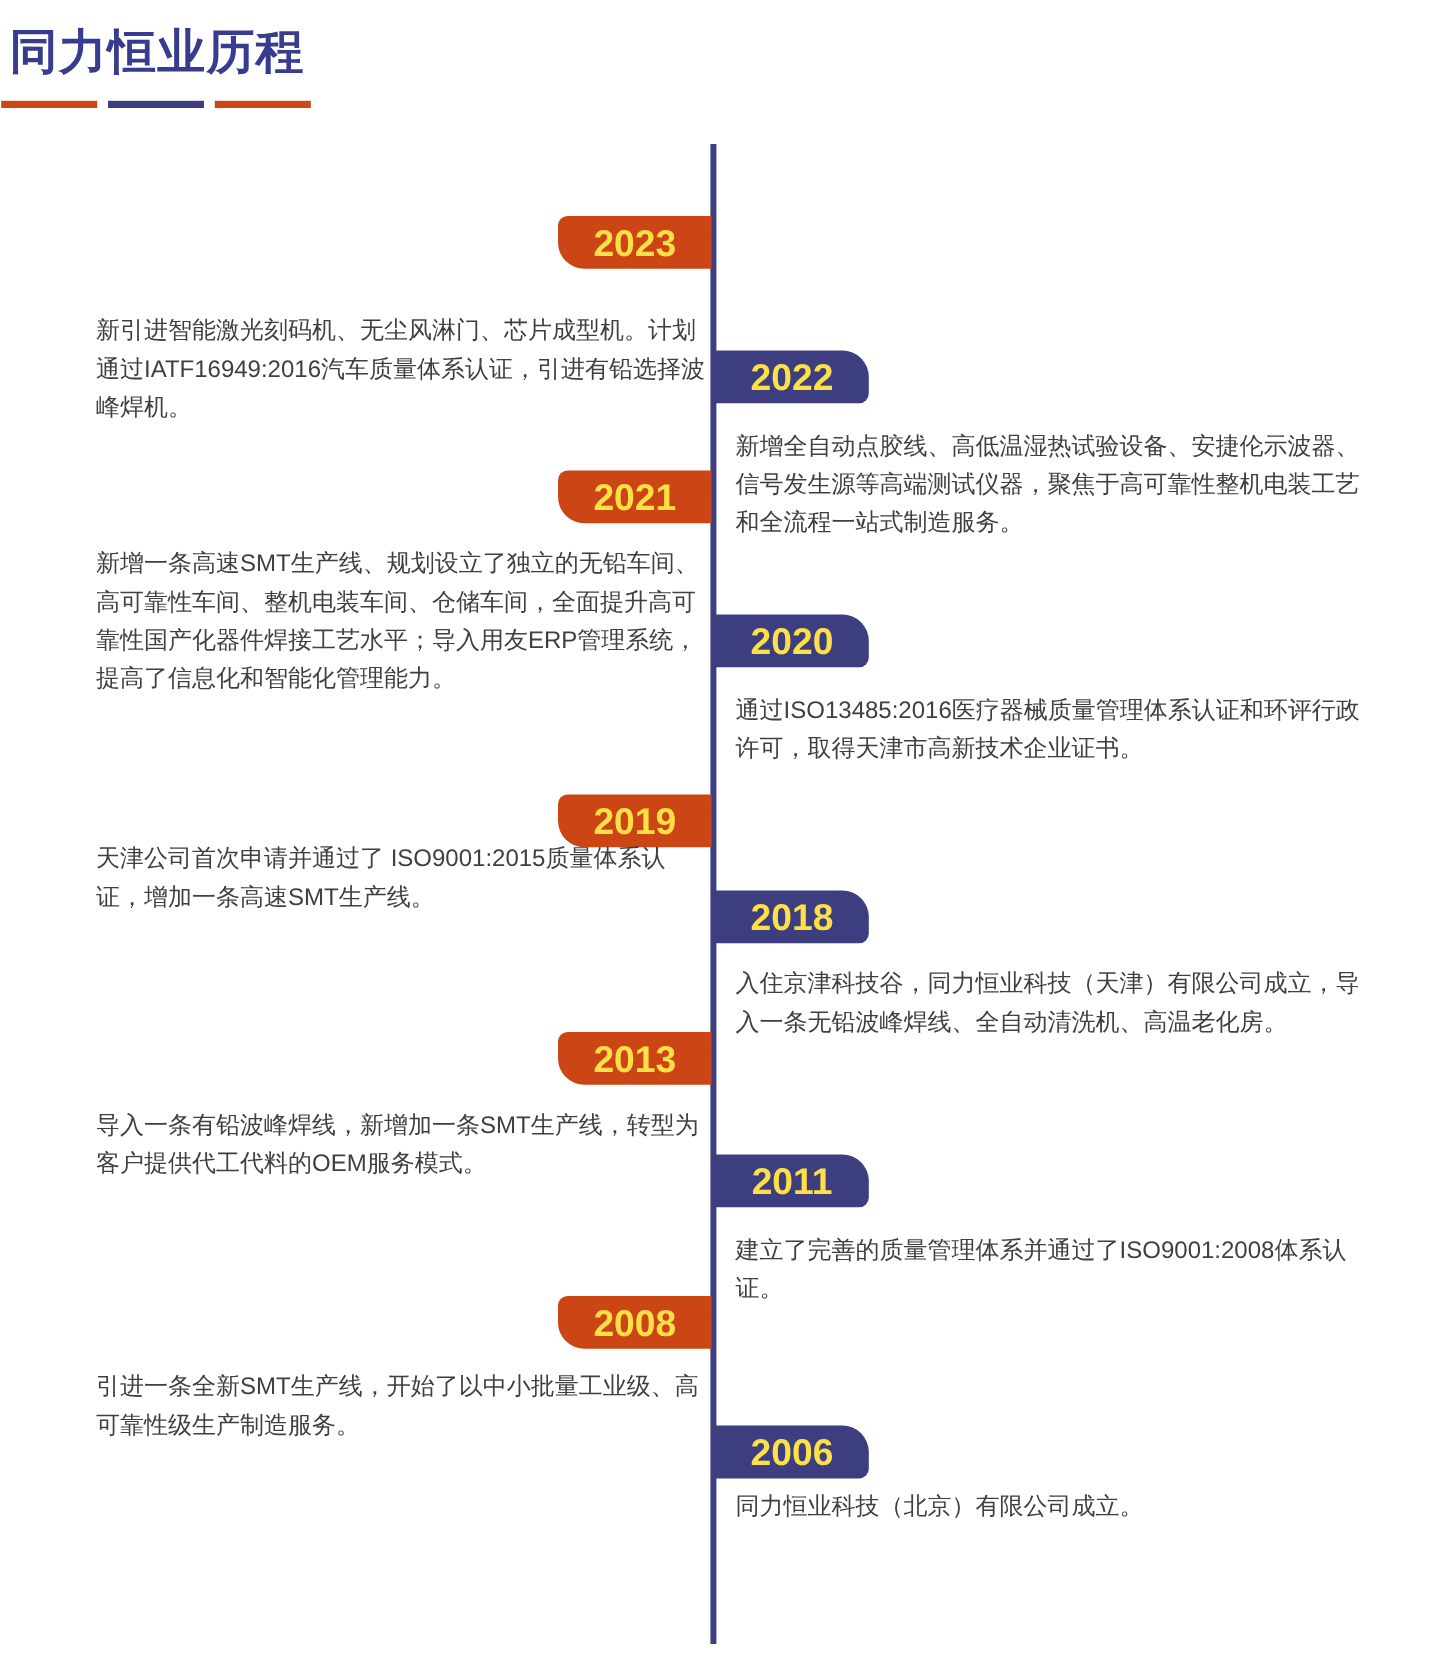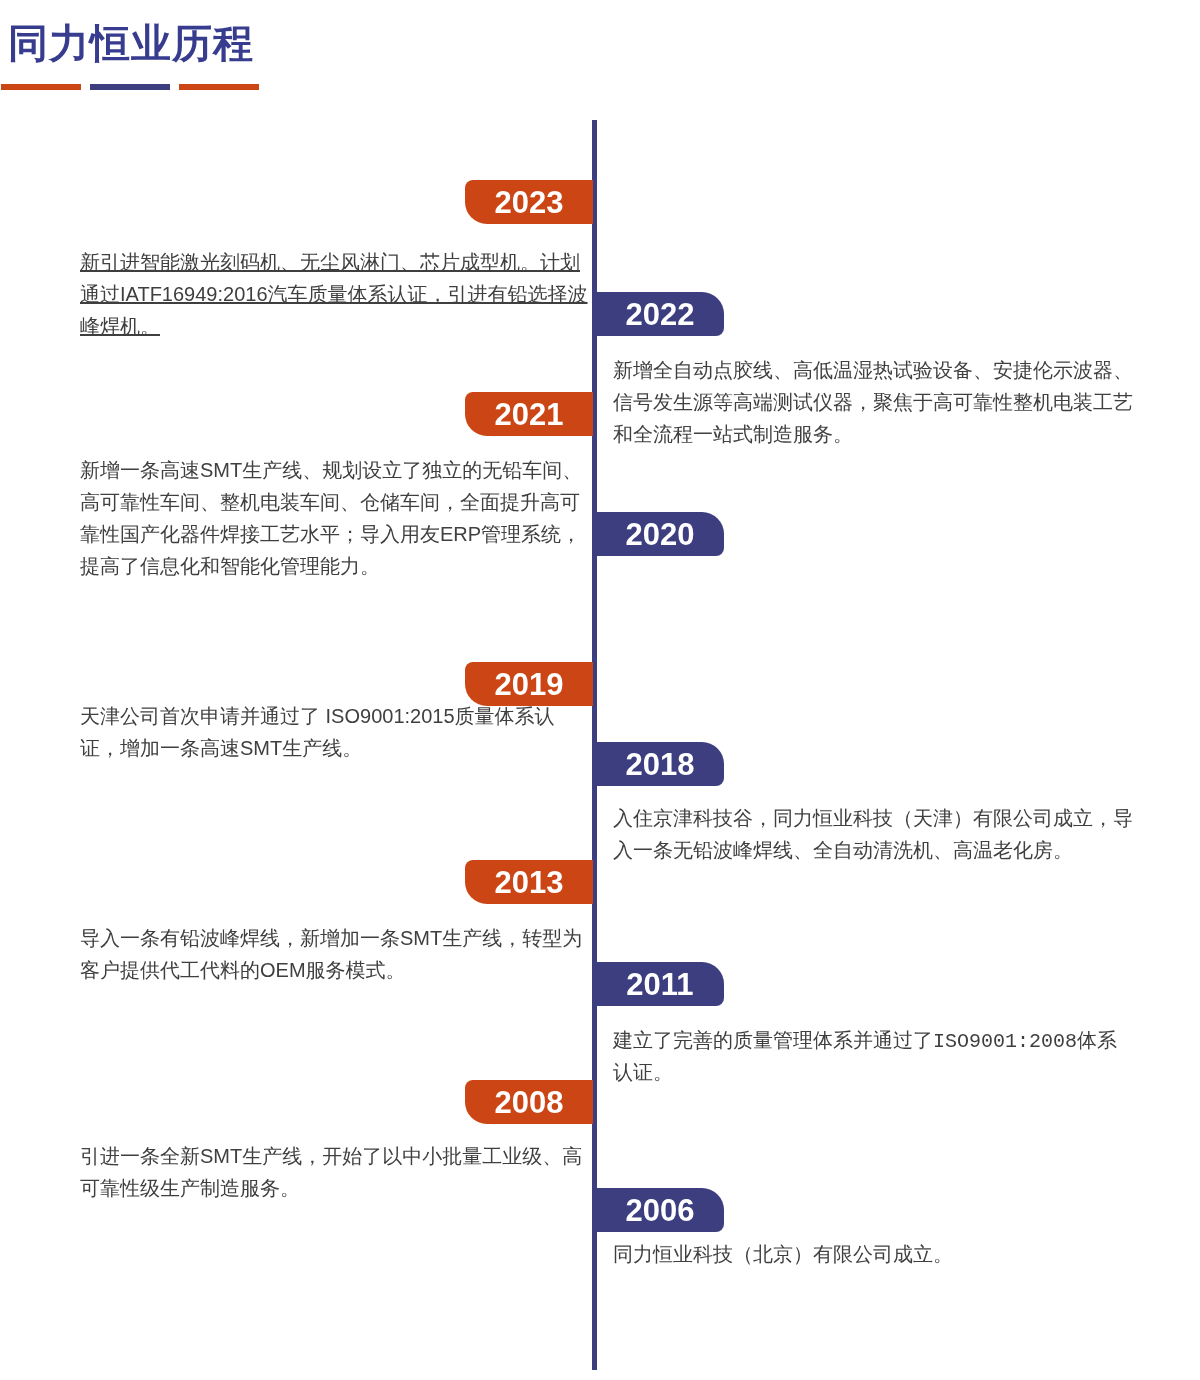--- a/index.html
+++ b/index.html
@@ -50,21 +50,21 @@
     left: 592px;
     top: 120px;
     width: 5px;
     height: 1250px;
     background: var(--blue);
   }
   .year-badge {
     position: absolute;
     width: 128px;
     height: 44px;
-    color: #ffffff;
+    color: #fde047;
     font-size: 31px;
     font-weight: bold;
     display: flex;
     align-items: center;
     justify-content: center;
     line-height: 1;
   }
   .year-badge.left {
     right: 607px;
     background: var(--orange);
@@ -81,50 +81,50 @@
     line-height: 32px;
     color: var(--body-text);
   }
   .milestone-text.left {
     left: 80px;
     width: 512px;
   }
   .milestone-text.right {
     left: 613px;
     width: 522px;
-    font-family: Liberation Mono, monospace;
   }
   .milestone-text p { margin: 0; }
 </style>
 </head>
 <body>
 
 <div class="page">
   <h1 class="page-title">同力恒业历程</h1>
   <div class="title-underline">
       <span class="seg" style="background: rgb(204, 69, 20);"></span>
       <span class="seg" style="background: rgb(60, 62, 127);"></span>
       <span class="seg" style="background: rgb(204, 69, 20);"></span>
     </div>
   <div class="timeline-axis"></div>
   <div id="milestones">
       <div class="year-badge left" style="top: 180px; background: rgb(204, 69, 20);">2023</div>
-      <div class="milestone-text left" style="top: 246px; text-decoration: underline;">
+      <div class="milestone-text left" style="top: 260px;">
         <p>新引进智能激光刻码机、无尘风淋门、芯片成型机。计划通过IATF16949:2016汽车质量体系认证，引进有铅选择波峰焊机。</p>
       </div>
       <div class="year-badge right" style="top: 292px; background: rgb(60, 62, 127);">2022</div>
       <div class="milestone-text right" style="top: 356px;">
         <p>新增全自动点胶线、高低温湿热试验设备、安捷伦示波器、信号发生源等高端测试仪器，聚焦于高可靠性整机电装工艺和全流程一站式制造服务。</p>
       </div>
       <div class="year-badge left" style="top: 392px; background: rgb(204, 69, 20);">2021</div>
       <div class="milestone-text left" style="top: 454px;">
         <p>新增一条高速SMT生产线、规划设立了独立的无铅车间、高可靠性车间、整机电装车间、仓储车间，全面提升高可靠性国产化器件焊接工艺水平；导入用友ERP管理系统，提高了信息化和智能化管理能力。</p>
       </div>
       <div class="year-badge right" style="top: 512px; background: rgb(60, 62, 127);">2020</div>
       <div class="milestone-text right" style="top: 576px;">
+        <p>通过ISO13485:2016医疗器械质量管理体系认证和环评行政许可，取得天津市高新技术企业证书。</p>
       </div>
       <div class="year-badge left" style="top: 632px; background: rgb(204, 69, 20); margin-top: 30px;">2019</div>
       <div class="milestone-text left" style="top: 700px;">
         <p>天津公司首次申请并通过了 ISO9001:2015质量体系认证，增加一条高速SMT生产线。</p>
       </div>
       <div class="year-badge right" style="top: 742px; background: rgb(60, 62, 127);">2018</div>
       <div class="milestone-text right" style="top: 804px;">
         <p>入住京津科技谷，同力恒业科技（天津）有限公司成立，导入一条无铅波峰焊线、全自动清洗机、高温老化房。</p>
       </div>
       <div class="year-badge left" style="top: 860px; background: rgb(204, 69, 20);">2013</div>

